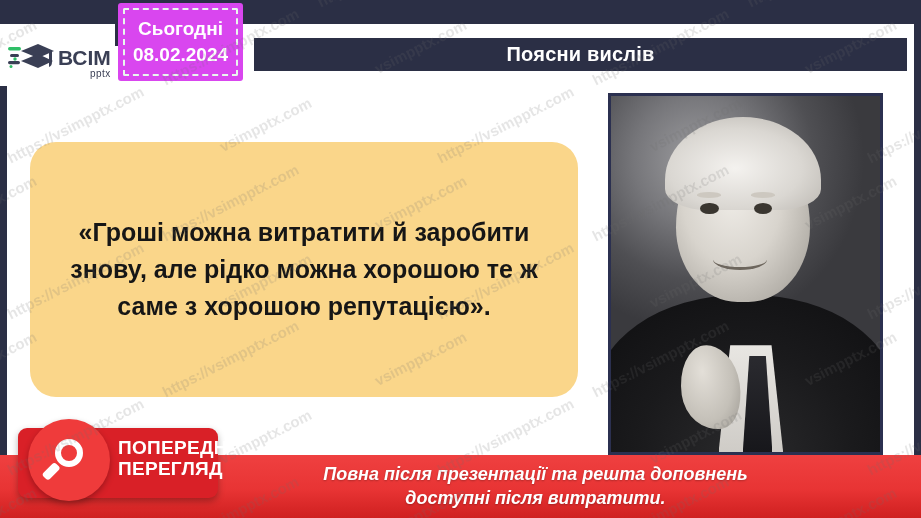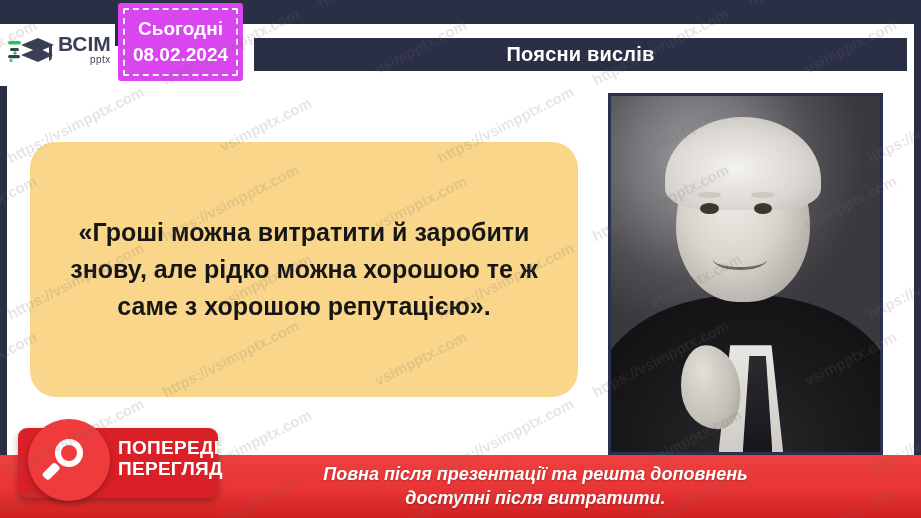--- a/index.html
+++ b/index.html
@@ -22,21 +22,21 @@
   
   .logo-plate{position:absolute;left:0;top:24px;width:115px;height:62px;background:#ffffff;}
   
   .diag{
     position:absolute;left:95px;top:0;width:70px;height:46px;
     background:#2b2f45;
     clip-path:polygon(0 0,100% 0,55% 100%,0 100%);
   }
 
   
-  .logo{position:absolute;left:8px;top:33px;width:108px;height:46px;display:flex;align-items:flex-start;gap:4px;}
+  .logo{position:absolute;left:8px;top:33px;width:108px;height:46px;display:flex;align-items:flex-end;gap:4px;}
   .logo-mark{position:relative;width:46px;height:40px;flex:0 0 46px;}
   .logo-text{display:flex;flex-direction:column;line-height:1;}
   .logo-text .big{font-size:21px;font-weight:bold;color:#3a3f55;letter-spacing:0px;}
   .logo-text .small{font-size:10px;color:#3a3f55;text-align:right;margin-top:1px;letter-spacing:.5px;}
 
   
   .date-card{
     position:absolute;left:118px;top:3px;width:125px;height:78px;
     background:#d946ef;border-radius:3px;
     display:flex;flex-direction:column;align-items:center;justify-content:center;

